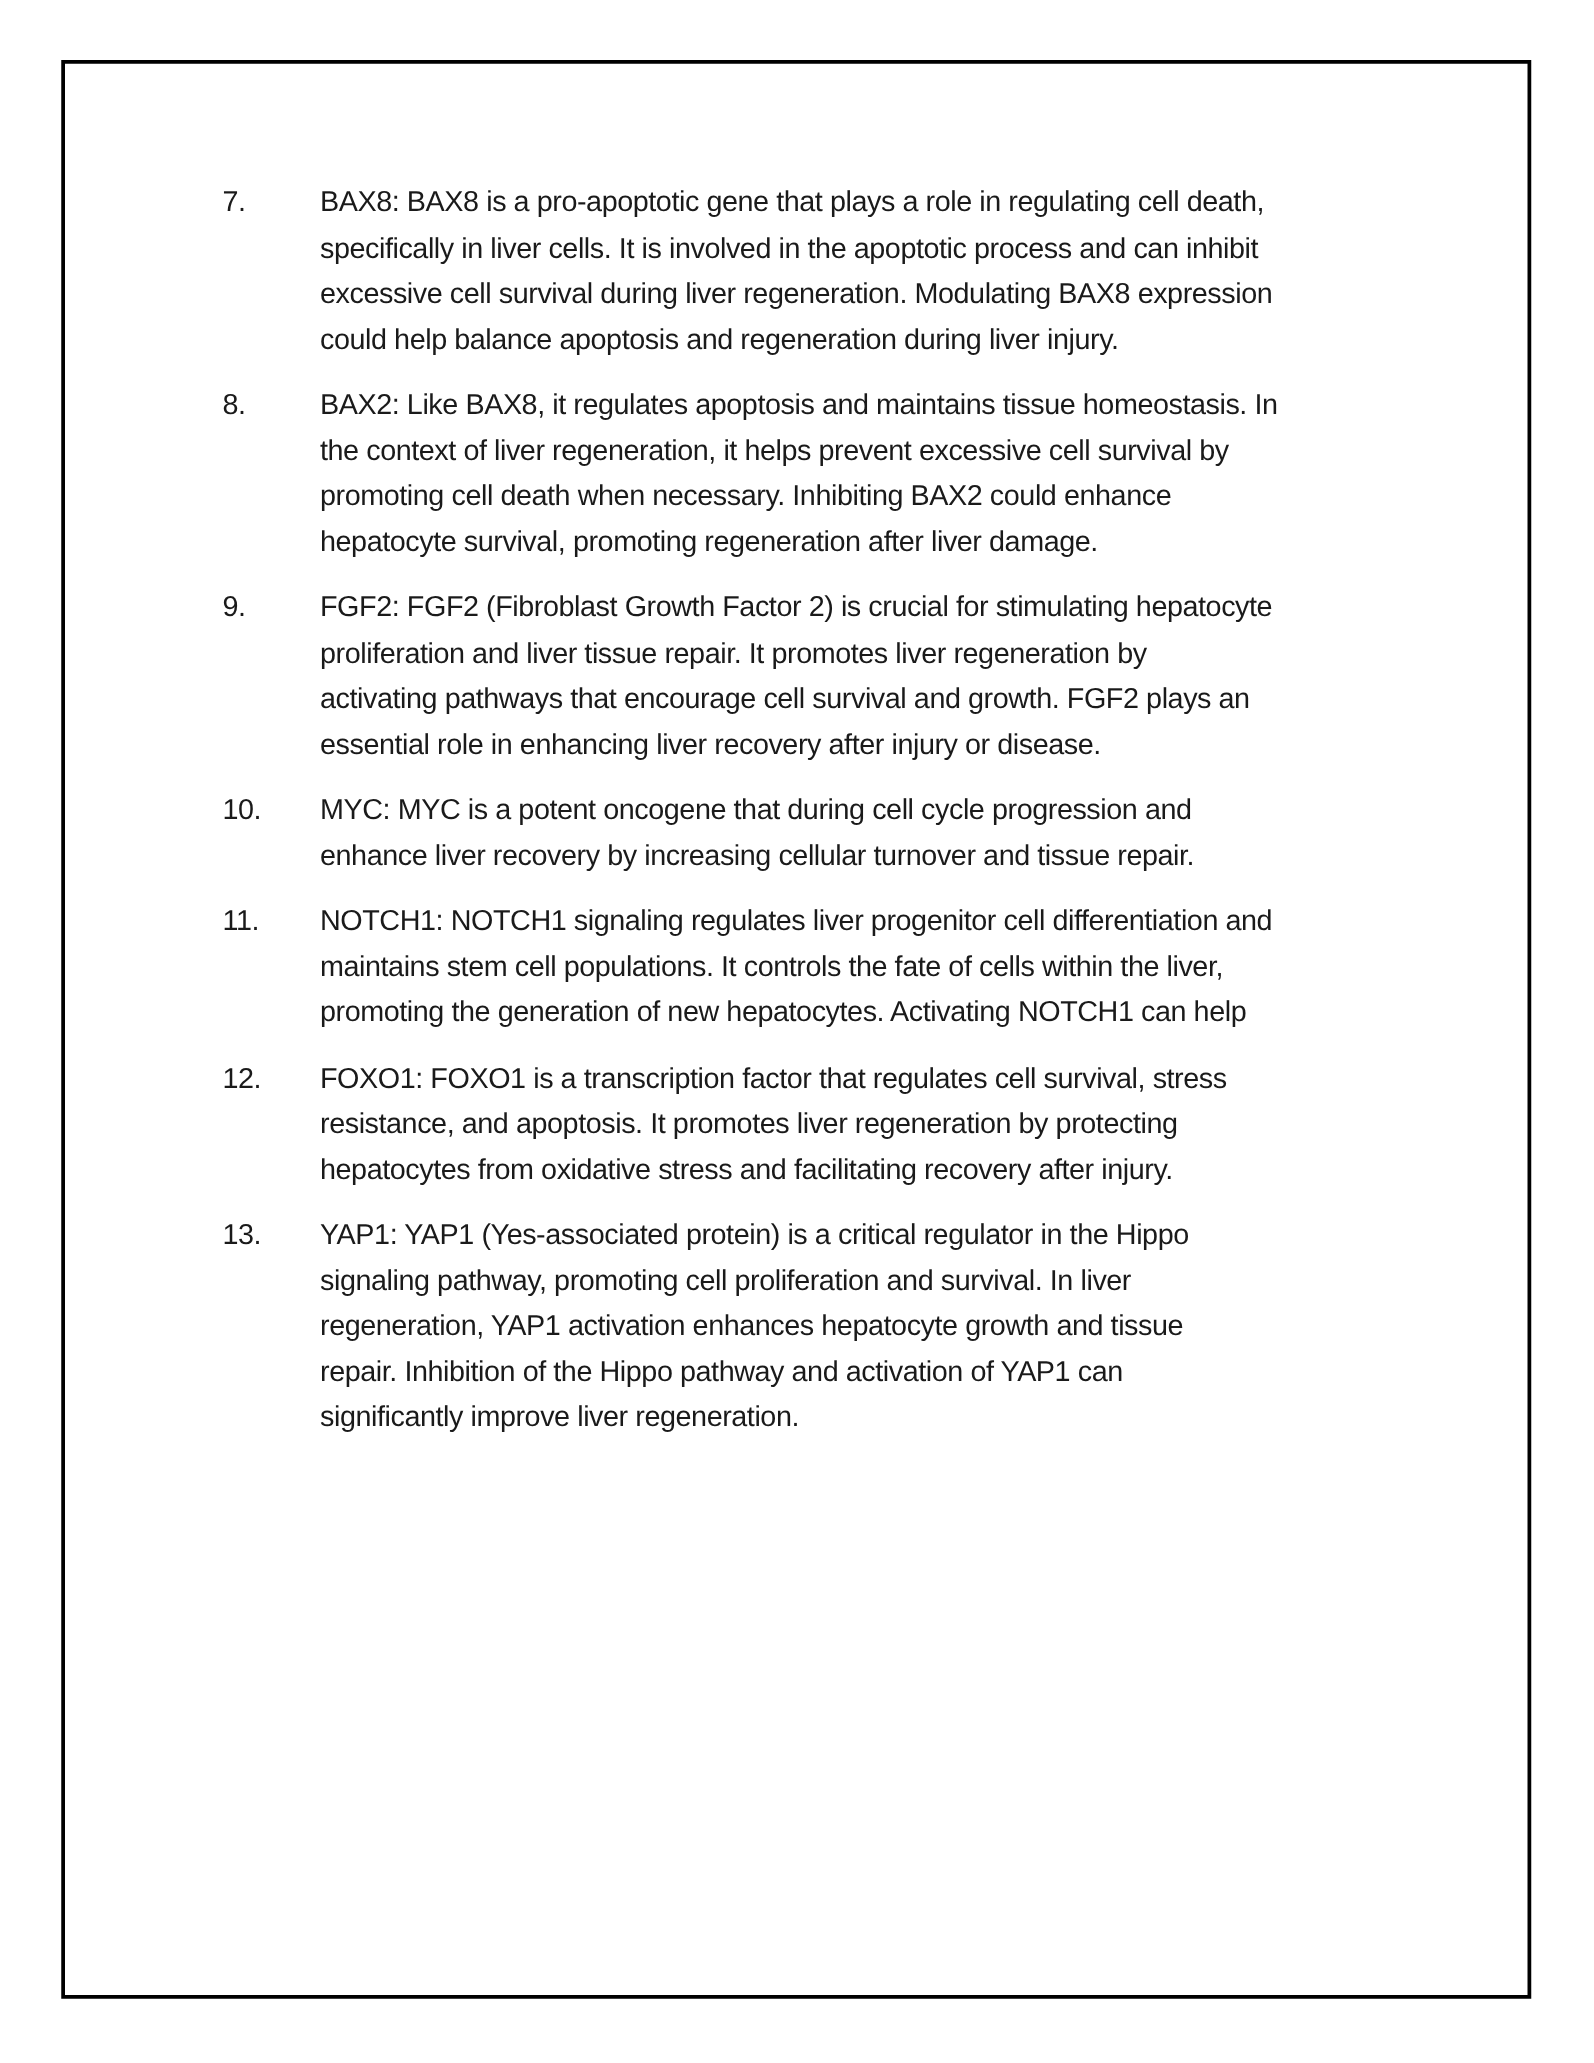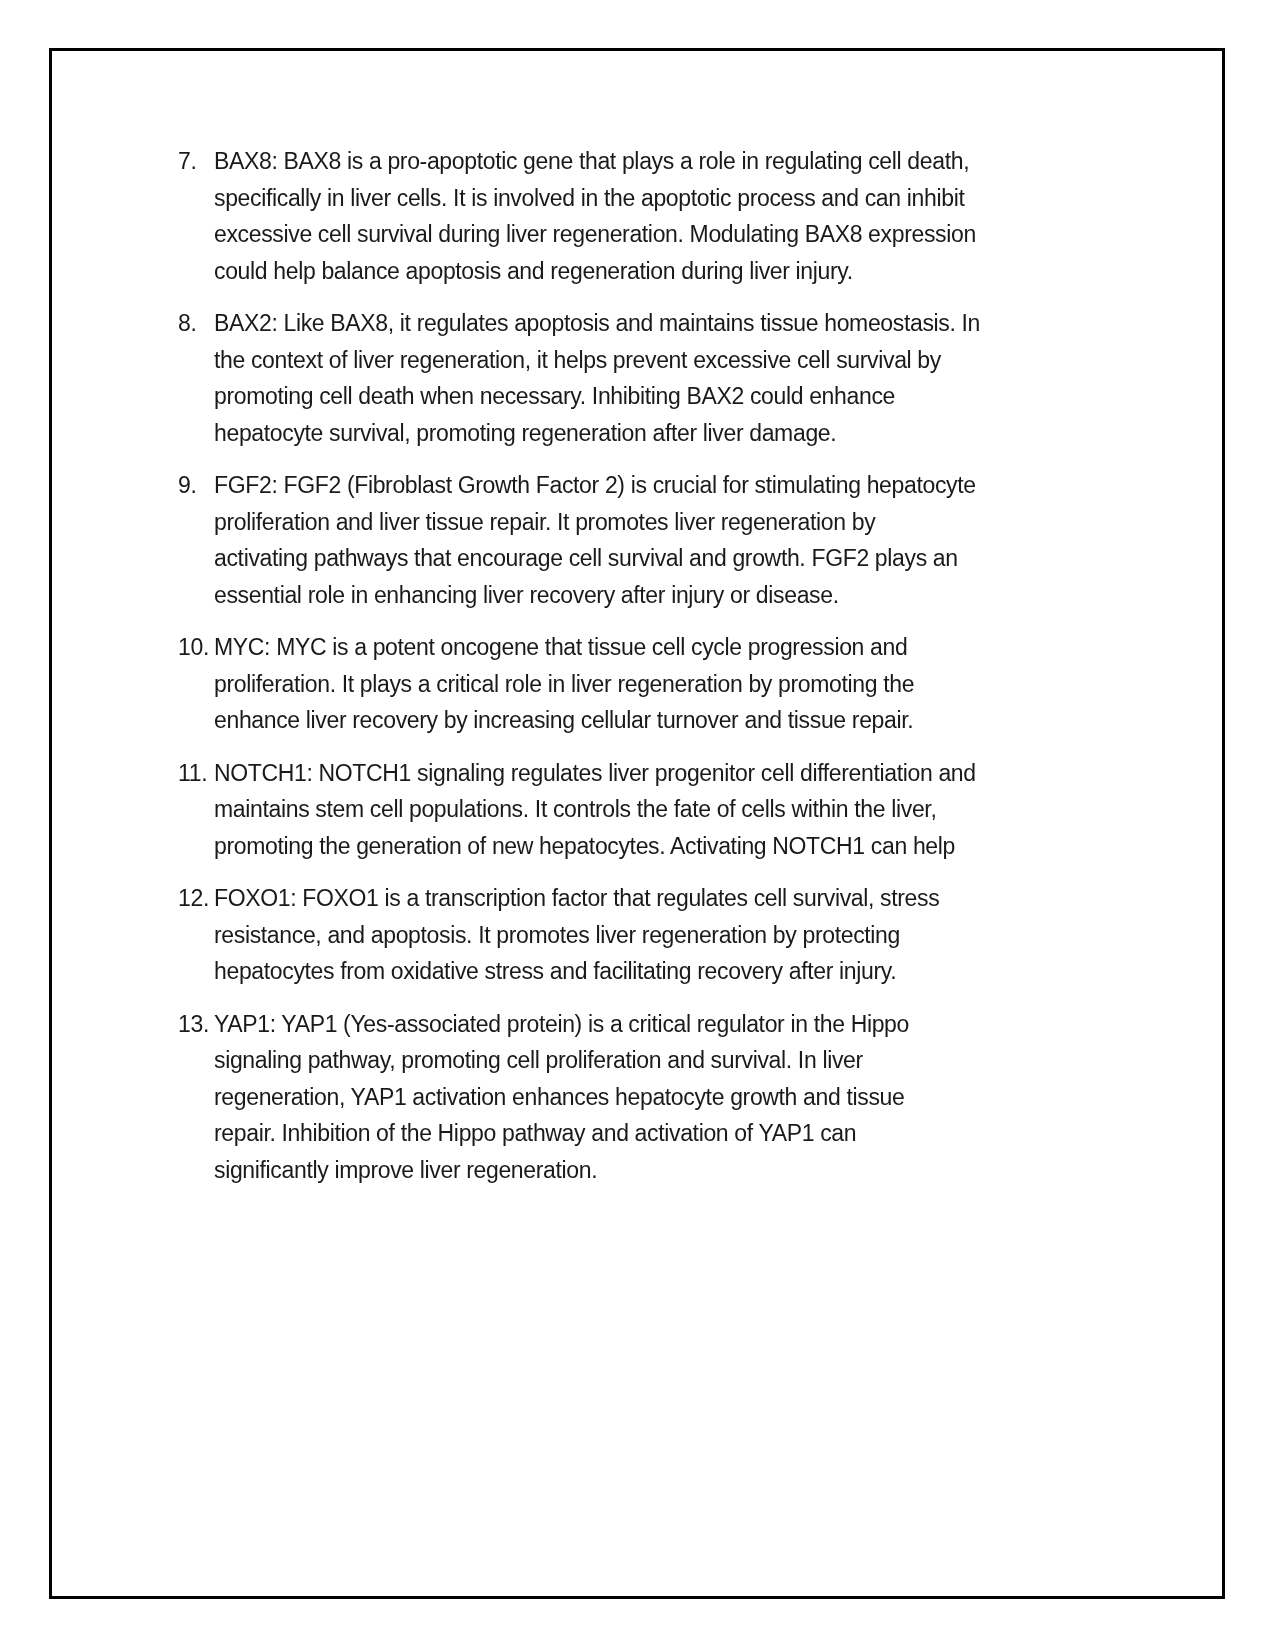--- a/index.html
+++ b/index.html
@@ -44,20 +44,21 @@
       position: absolute;
       left: 0;
       top: 0;
       line-height: 36.5px;
       white-space: nowrap;
     }
     .item-line {
       display: block;
       line-height: 36.5px;
       white-space: nowrap;
+      margin-left: 42px;
     }
   </style>
 </head>
 <body>
 
 <div class="page-frame"></div>
 
 <ol class="doc-list">
   <li class="list-item">
     <span class="item-number">7.</span>
@@ -75,22 +76,21 @@
   </li>
   <li class="list-item">
     <span class="item-number">9.</span>
     <span class="item-line">FGF2: FGF2 (Fibroblast Growth Factor 2) is crucial for stimulating hepatocyte</span>
     <span class="item-line">proliferation and liver tissue repair. It promotes liver regeneration by</span>
     <span class="item-line">activating pathways that encourage cell survival and growth. FGF2 plays an</span>
     <span class="item-line">essential role in enhancing liver recovery after injury or disease.</span>
   </li>
   <li class="list-item">
     <span class="item-number">10.</span>
-    <span class="item-line">MYC: MYC is a potent oncogene that tissue cell cycle progression and</span>
-    <span class="item-line">proliferation. It plays a critical role in liver regeneration by promoting the</span>
+    <span class="item-line">MYC: MYC is a potent oncogene that during cell cycle progression and</span>
     <span class="item-line">enhance liver recovery by increasing cellular turnover and tissue repair.</span>
   </li>
   <li class="list-item">
     <span class="item-number">11.</span>
     <span class="item-line">NOTCH1: NOTCH1 signaling regulates liver progenitor cell differentiation and</span>
     <span class="item-line">maintains stem cell populations. It controls the fate of cells within the liver,</span>
     <span class="item-line">promoting the generation of new hepatocytes. Activating NOTCH1 can help</span>
   </li>
   <li class="list-item">
     <span class="item-number">12.</span>

